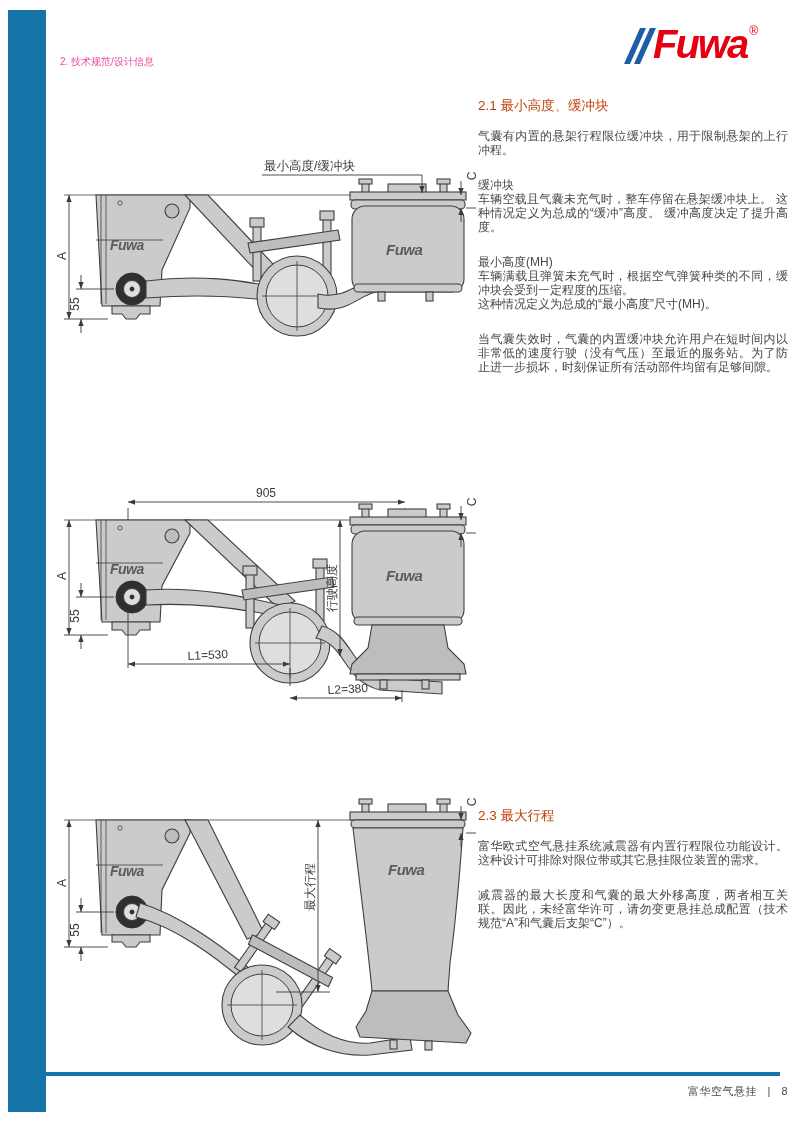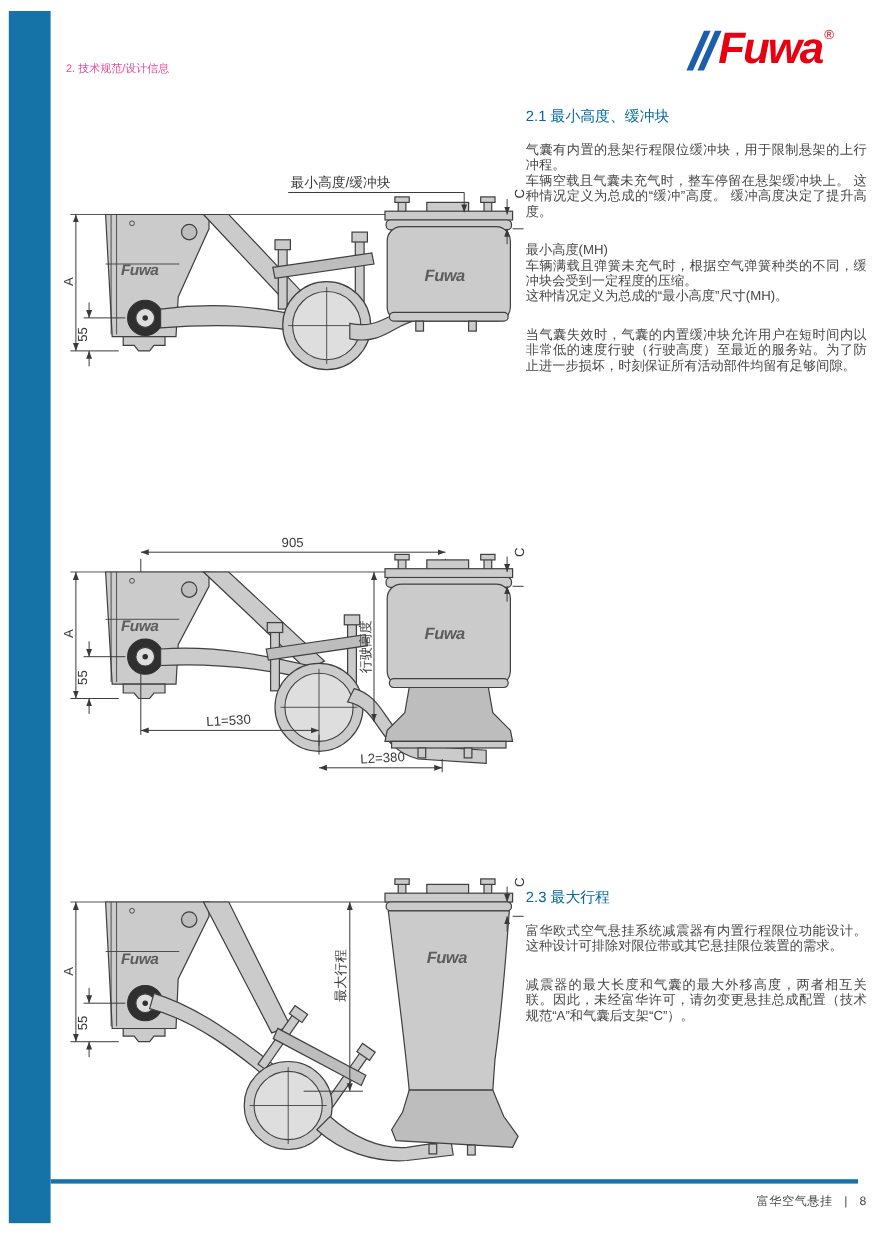--- a/index.html
+++ b/index.html
@@ -13,21 +13,21 @@
 
   
   .brand { position:absolute; left:632px; top:24px; height:44px; display:flex; align-items:flex-start; }
   .brand .slashes { display:flex; gap:4px; margin-top:4px; margin-right:5px; transform:skewX(-24deg); }
   .brand .slash { width:6px; height:36px; background:#1b5fa8; }
   .brand .word { font-size:40px; line-height:40px; font-weight:bold; font-style:italic; color:#e60012; letter-spacing:-2px; }
   .brand .reg { font-size:12px; color:#e60012; margin-left:2px; margin-top:0; }
 
   
   .col { position:absolute; left:478px; width:310px; }
-  .sec-title { font-size:13.5px; color:#0369a1; margin-bottom:14px; }
+  .sec-title { font-size:13.5px; color:#c2410c; margin-bottom:14px; }
   .col p { font-size:12px; line-height:14px; color:#474747; text-align:justify; }
   .gap { margin-top:21px !important; }
 
   
   .footer-line { position:absolute; left:46px; top:1072px; width:734px; height:4px; background:#1573a8; }
   .footer-text { position:absolute; right:6px; top:1084px; font-size:11px; color:#4a4a4a; letter-spacing:0.5px; }
   .footer-text .sep { margin:0 7px; color:#4a4a4a; }
 
   
   .diag { position:absolute; left:50px; }
@@ -337,25 +337,26 @@
       <line class="dimln" x1="416" y1="58" x2="426" y2="58"></line>
       <line class="dimln" x1="411" y1="31" x2="411" y2="45" marker-end="url(#mC)"></line>
       <line class="dimln" x1="411" y1="72" x2="411" y2="58" marker-end="url(#mC)"></line>
       <text class="dim" text-anchor="middle" transform="rotate(-90 422,27)" x="422" y="31">C</text>
     </g>
   </svg>
 
   <div class="col" style="top:97px">
     <div class="sec-title">2.1 最小高度、缓冲块</div>
     <p>气囊有内置的悬架行程限位缓冲块，用于限制悬架的上行冲程。</p>
+    <p class="gap">缓冲块</p>
     <p>车辆空载且气囊未充气时，整车停留在悬架缓冲块上。 这种情况定义为总成的“缓冲”高度。 缓冲高度决定了提升高度。</p>
     <p class="gap">最小高度(MH)</p>
     <p>车辆满载且弹簧未充气时，根据空气弹簧种类的不同，缓冲块会受到一定程度的压缩。</p>
     <p>这种情况定义为总成的“最小高度”尺寸(MH)。</p>
-    <p class="gap">当气囊失效时，气囊的内置缓冲块允许用户在短时间内以非常低的速度行驶（行驶高度）至最近的服务站。为了防止进一步损坏，时刻保证所有活动部件均留有足够间隙。</p>
+    <p class="gap">当气囊失效时，气囊的内置缓冲块允许用户在短时间内以非常低的速度行驶（没有气压）至最近的服务站。为了防止进一步损坏，时刻保证所有活动部件均留有足够间隙。</p>
   </div>
 
 
   <div class="col" style="top:807px">
     <div class="sec-title">2.3 最大行程</div>
     <p>富华欧式空气悬挂系统减震器有内置行程限位功能设计。 这种设计可排除对限位带或其它悬挂限位装置的需求。</p>
     <p class="gap">减震器的最大长度和气囊的最大外移高度，两者相互关联。因此，未经富华许可，请勿变更悬挂总成配置（技术规范“A”和气囊后支架“C”）。</p>
   </div>
 
   <div class="footer-line"></div>

